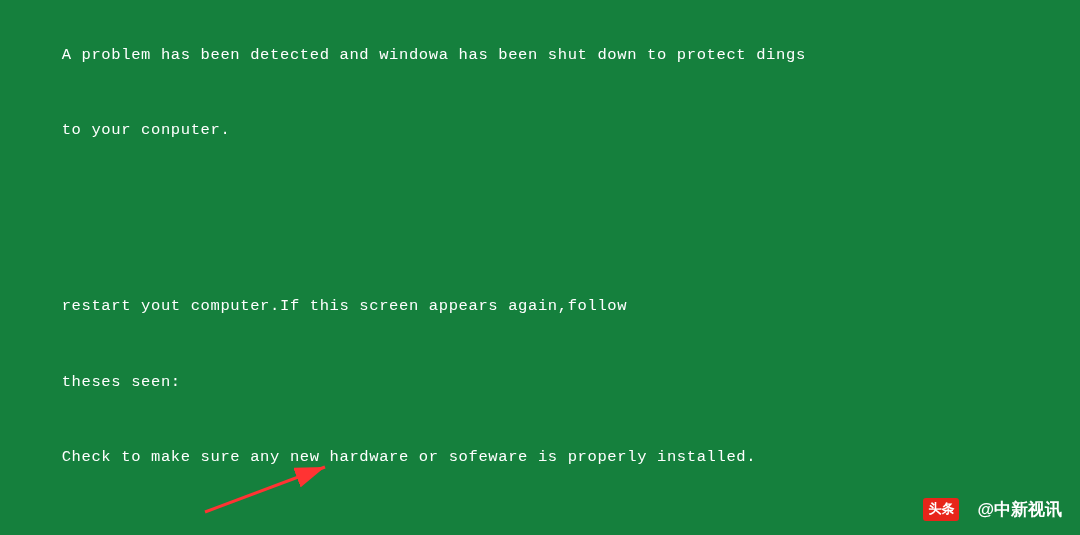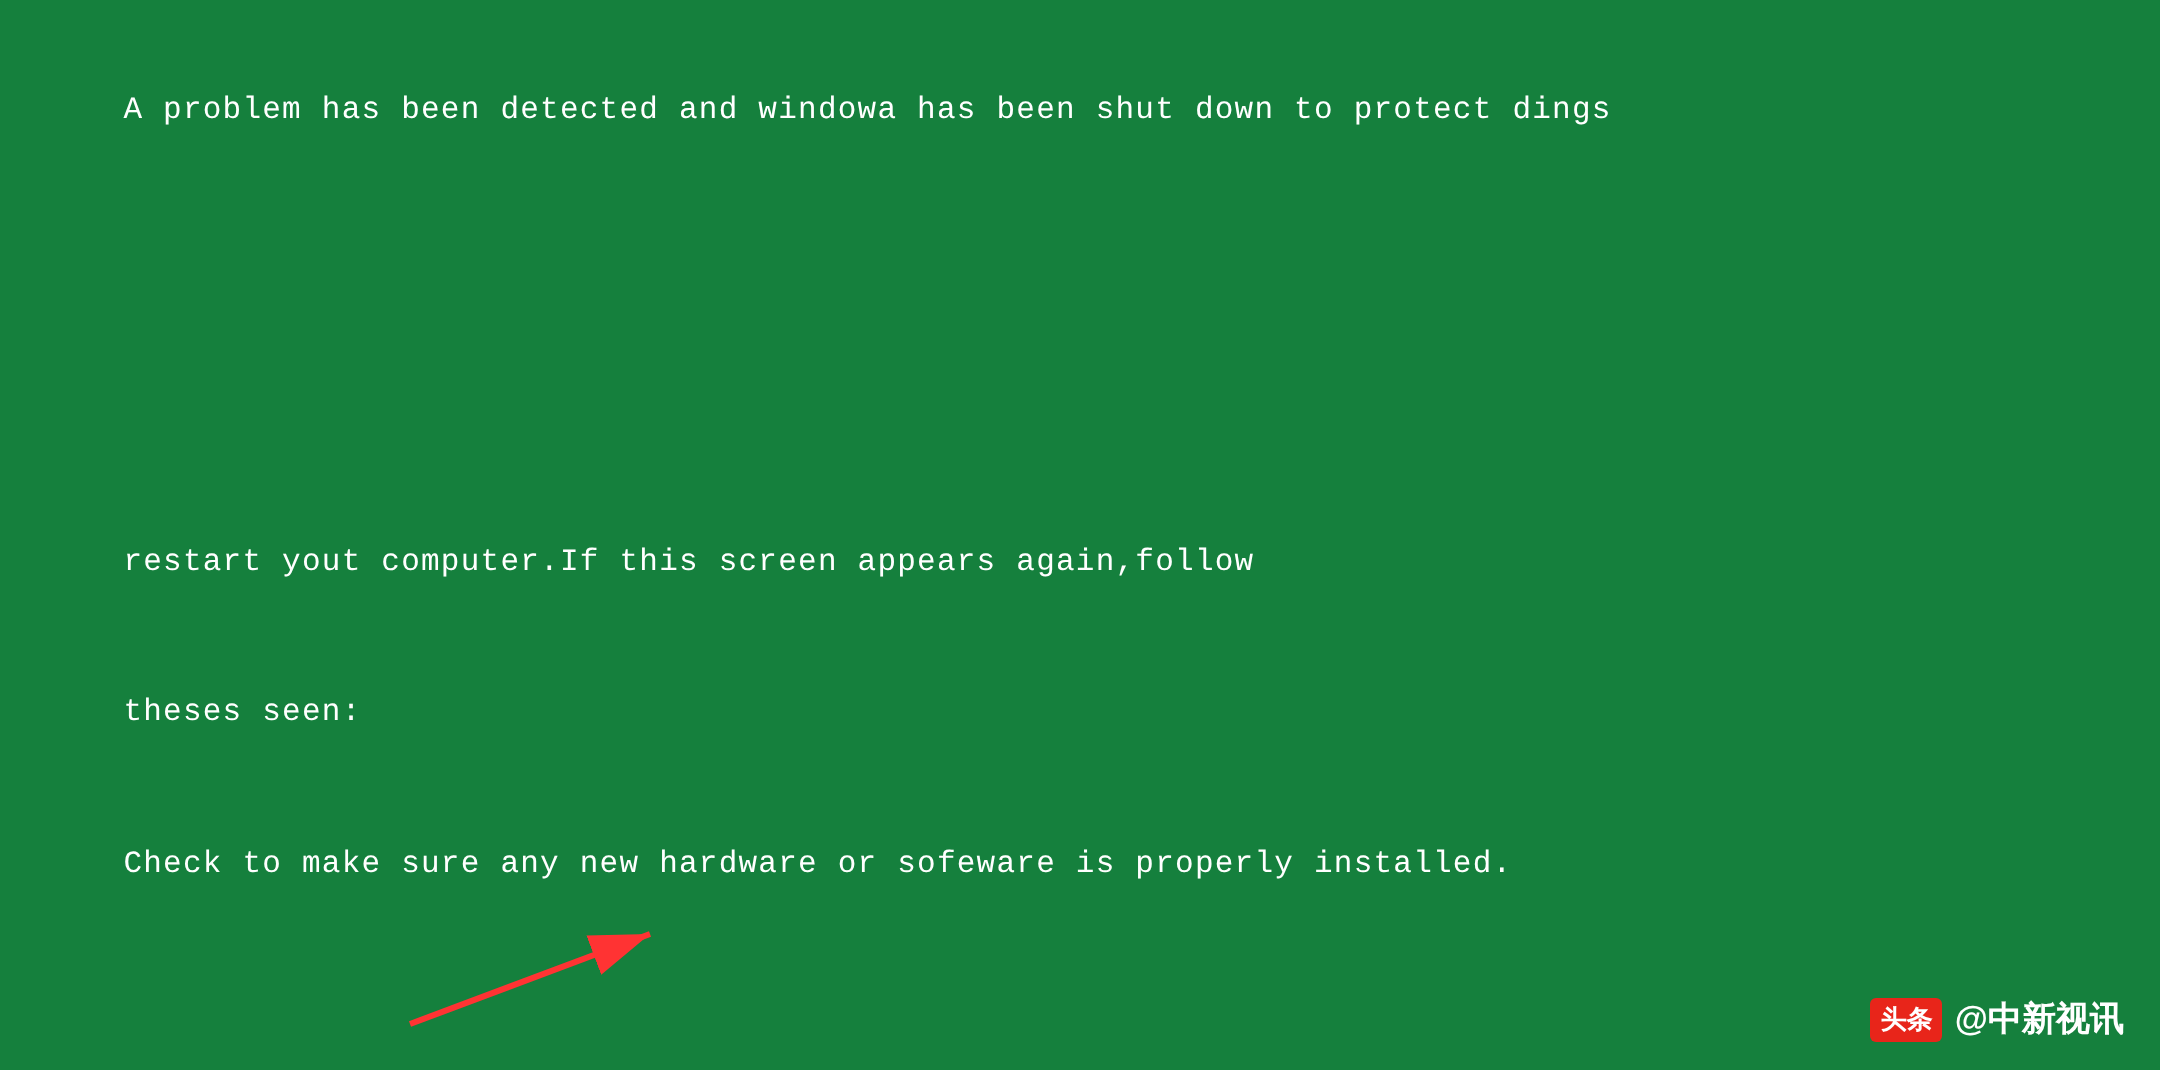--- a/index.html
+++ b/index.html
@@ -28,22 +28,21 @@
     }
     .watermark {
       position: absolute;
       bottom: 14px;
       right: 18px;
       color: #ffffff;
       font-family: Arial, sans-serif;
       font-size: 17px;
       font-weight: bold;
       display: flex;
-      align-items: center;
-      gap: 6px;
+      gap: 18px;
     }
     .watermark-logo {
       background: #e8251a;
       color: white;
       font-size: 13px;
       font-weight: bold;
       padding: 2px 5px;
       border-radius: 3px;
       font-family: Arial, sans-serif;
     }
@@ -53,20 +52,21 @@
       bottom: 40px;
     }
   </style>
 </head>
 <body>
 
 <div class="bsod-screen">
   <div class="bsod-text">
     <span>A problem has been detected and windowa has been shut down to protect dings</span>
     <br>
+    <span>to your conputer.</span>
     <br>
     <br>
     <br>
     <span>restart yout computer.If this screen appears again,follow</span>
     <br>
     <span>theses seen:</span>
     <br>
     <span>Check to make sure any new hardware or sofeware is properly installed.</span>
     <br>
     

